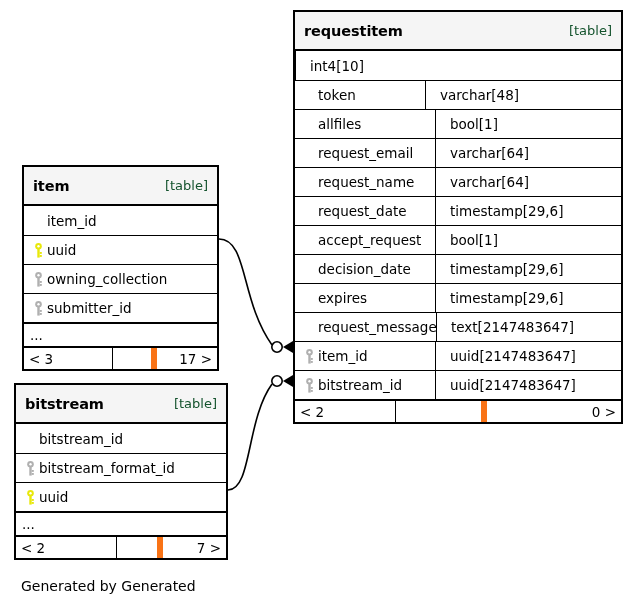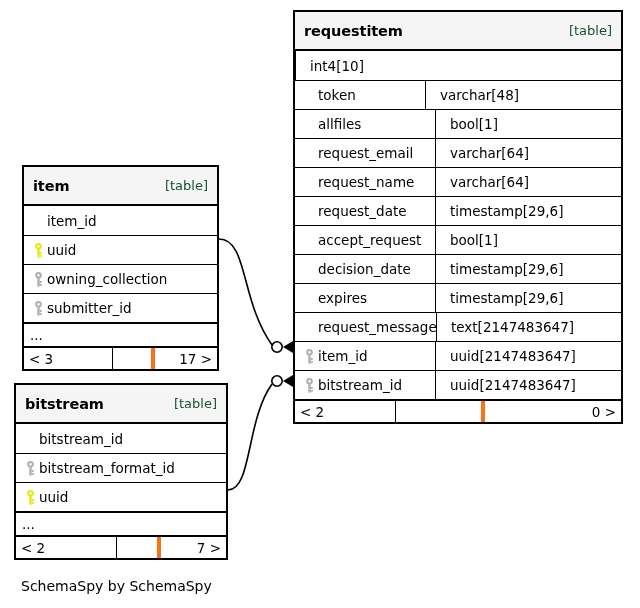--- a/index.html
+++ b/index.html
@@ -122,21 +122,21 @@
     box-sizing: border-box;
     display: flex;
     align-items: center;
     font-size: 13.5px;
     color: #000000;
     height: 100%;
   }
   .foot-left { padding-left: 5px; }
   .foot-mid { border-left: 1px solid #000000; }
   .foot-right {
-    border-left: 4px solid #f97316;
+    border-left: 6px solid #f97316;
     justify-content: flex-end;
     padding-right: 5px;
     flex: 1 1 auto;
   }
 
   
   #caption {
     position: absolute;
     left: 21px;
     top: 578px;
@@ -375,13 +375,13 @@
       </div>
     </div>
   <div class="er-ellipsis">...</div>
   <div class="er-footer">
     <div class="foot-cell foot-left" style="width:100px;">&lt; 2</div>
     <div class="foot-cell foot-mid" style="width:41px;"></div>
     <div class="foot-cell foot-right">7 &gt;</div>
   </div>
 </div>
 
-<div id="caption">SchemaSpy by SchemaSpy</div>
+<div id="caption">Generated by Generated</div>
 
 </body></html>

